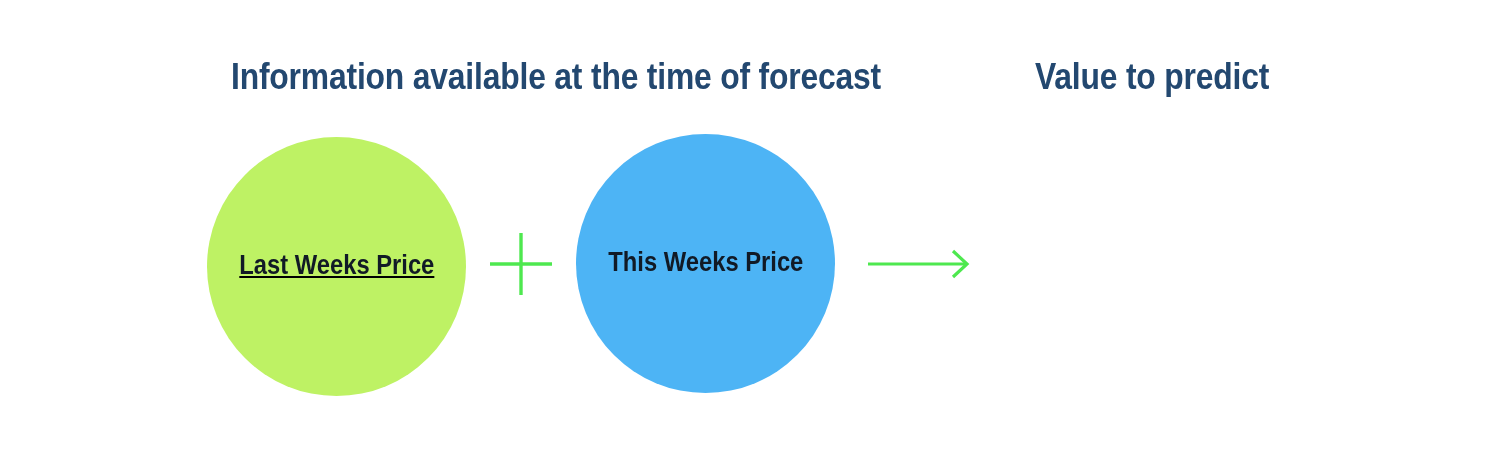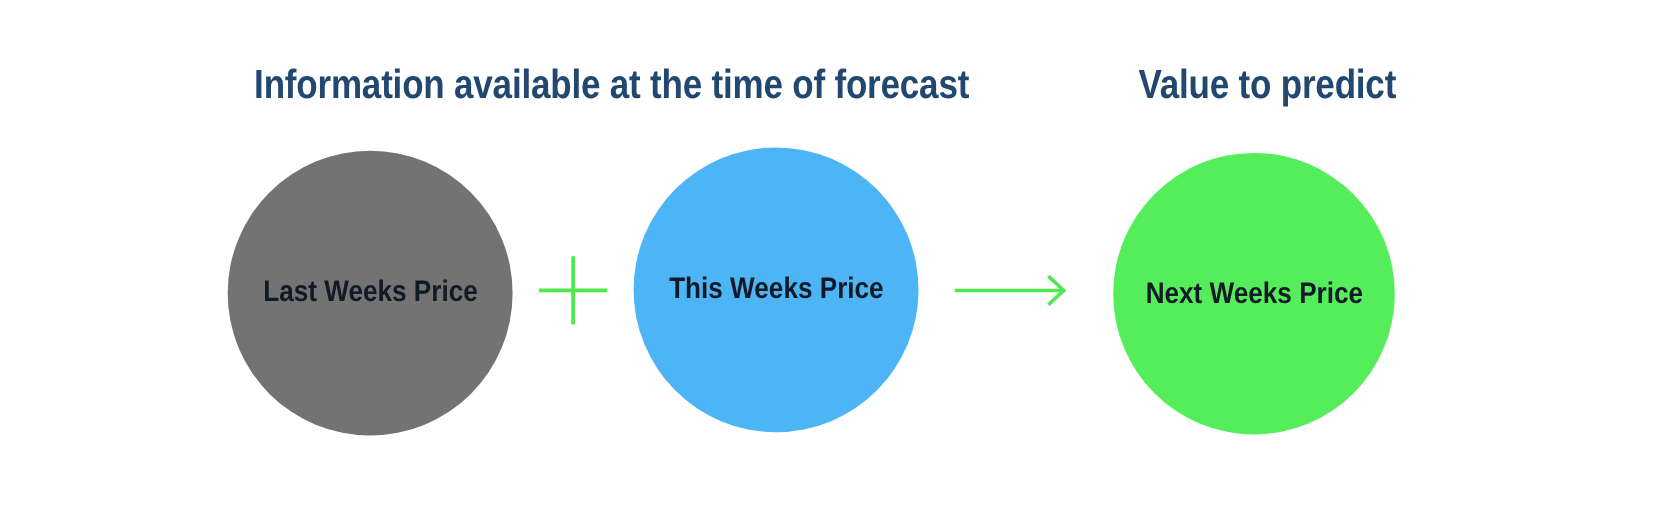--- a/index.html
+++ b/index.html
@@ -59,21 +59,22 @@
     line-height: 1;
     position: relative;
     top: -1px;
   }
 
   #circle-last {
     left: 207px;
     top: 137px;
     width: 259px;
     height: 259px;
-    background: #737373;
+    background: #bef264;
+    text-decoration: underline;
   }
   #circle-this {
     left: 576px;
     top: 134px;
     width: 259px;
     height: 259px;
     background: #4db4f5;
   }
   #circle-next {
     left: 1012px;
@@ -124,17 +125,14 @@
     <span class="node-label">This Weeks Price</span>
   </div>
 
   <div class="connector" id="arrow-connector">
     <svg width="118" height="40" viewBox="0 0 118 40" aria-hidden="true">
       <line x1="8" y1="20" x2="106" y2="20" stroke="#4ee84f" stroke-width="3.2" stroke-linecap="butt"></line>
       <polyline points="93,7 107,20 93,33" fill="none" stroke="#4ee84f" stroke-width="3.2" stroke-linecap="butt" stroke-linejoin="miter"></polyline>
     </svg>
   </div>
 
-  <div class="node-circle" id="circle-next">
-    <span class="node-label">Next Weeks Price</span>
-  </div>
 
 </div>
 
 </body></html>

